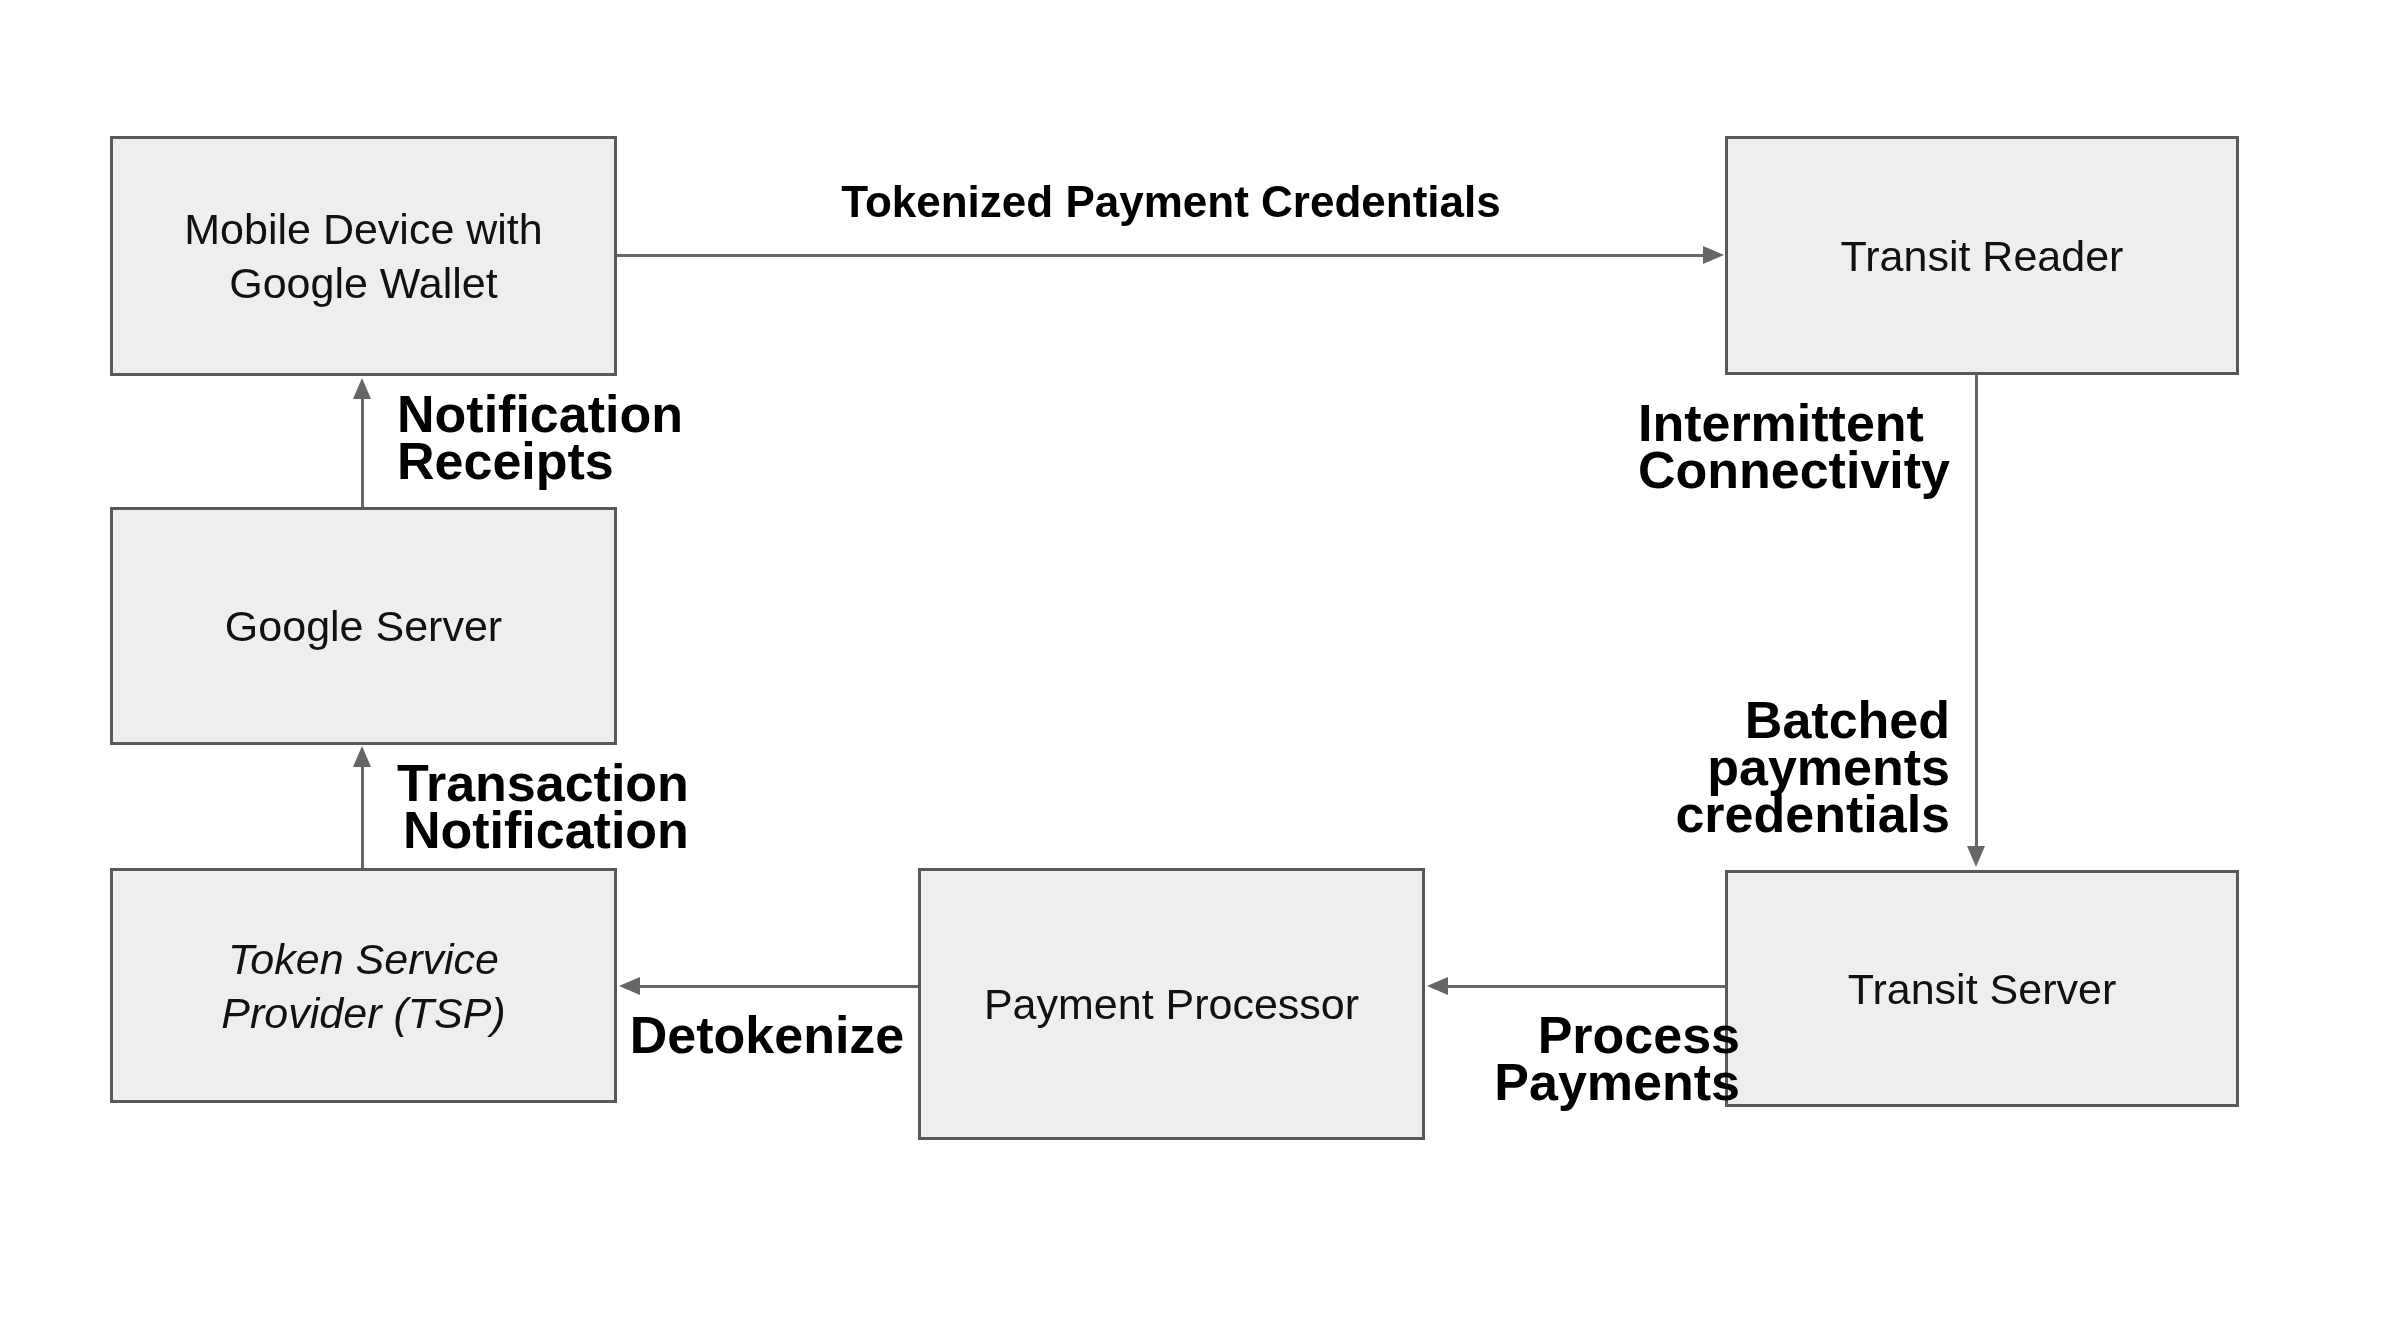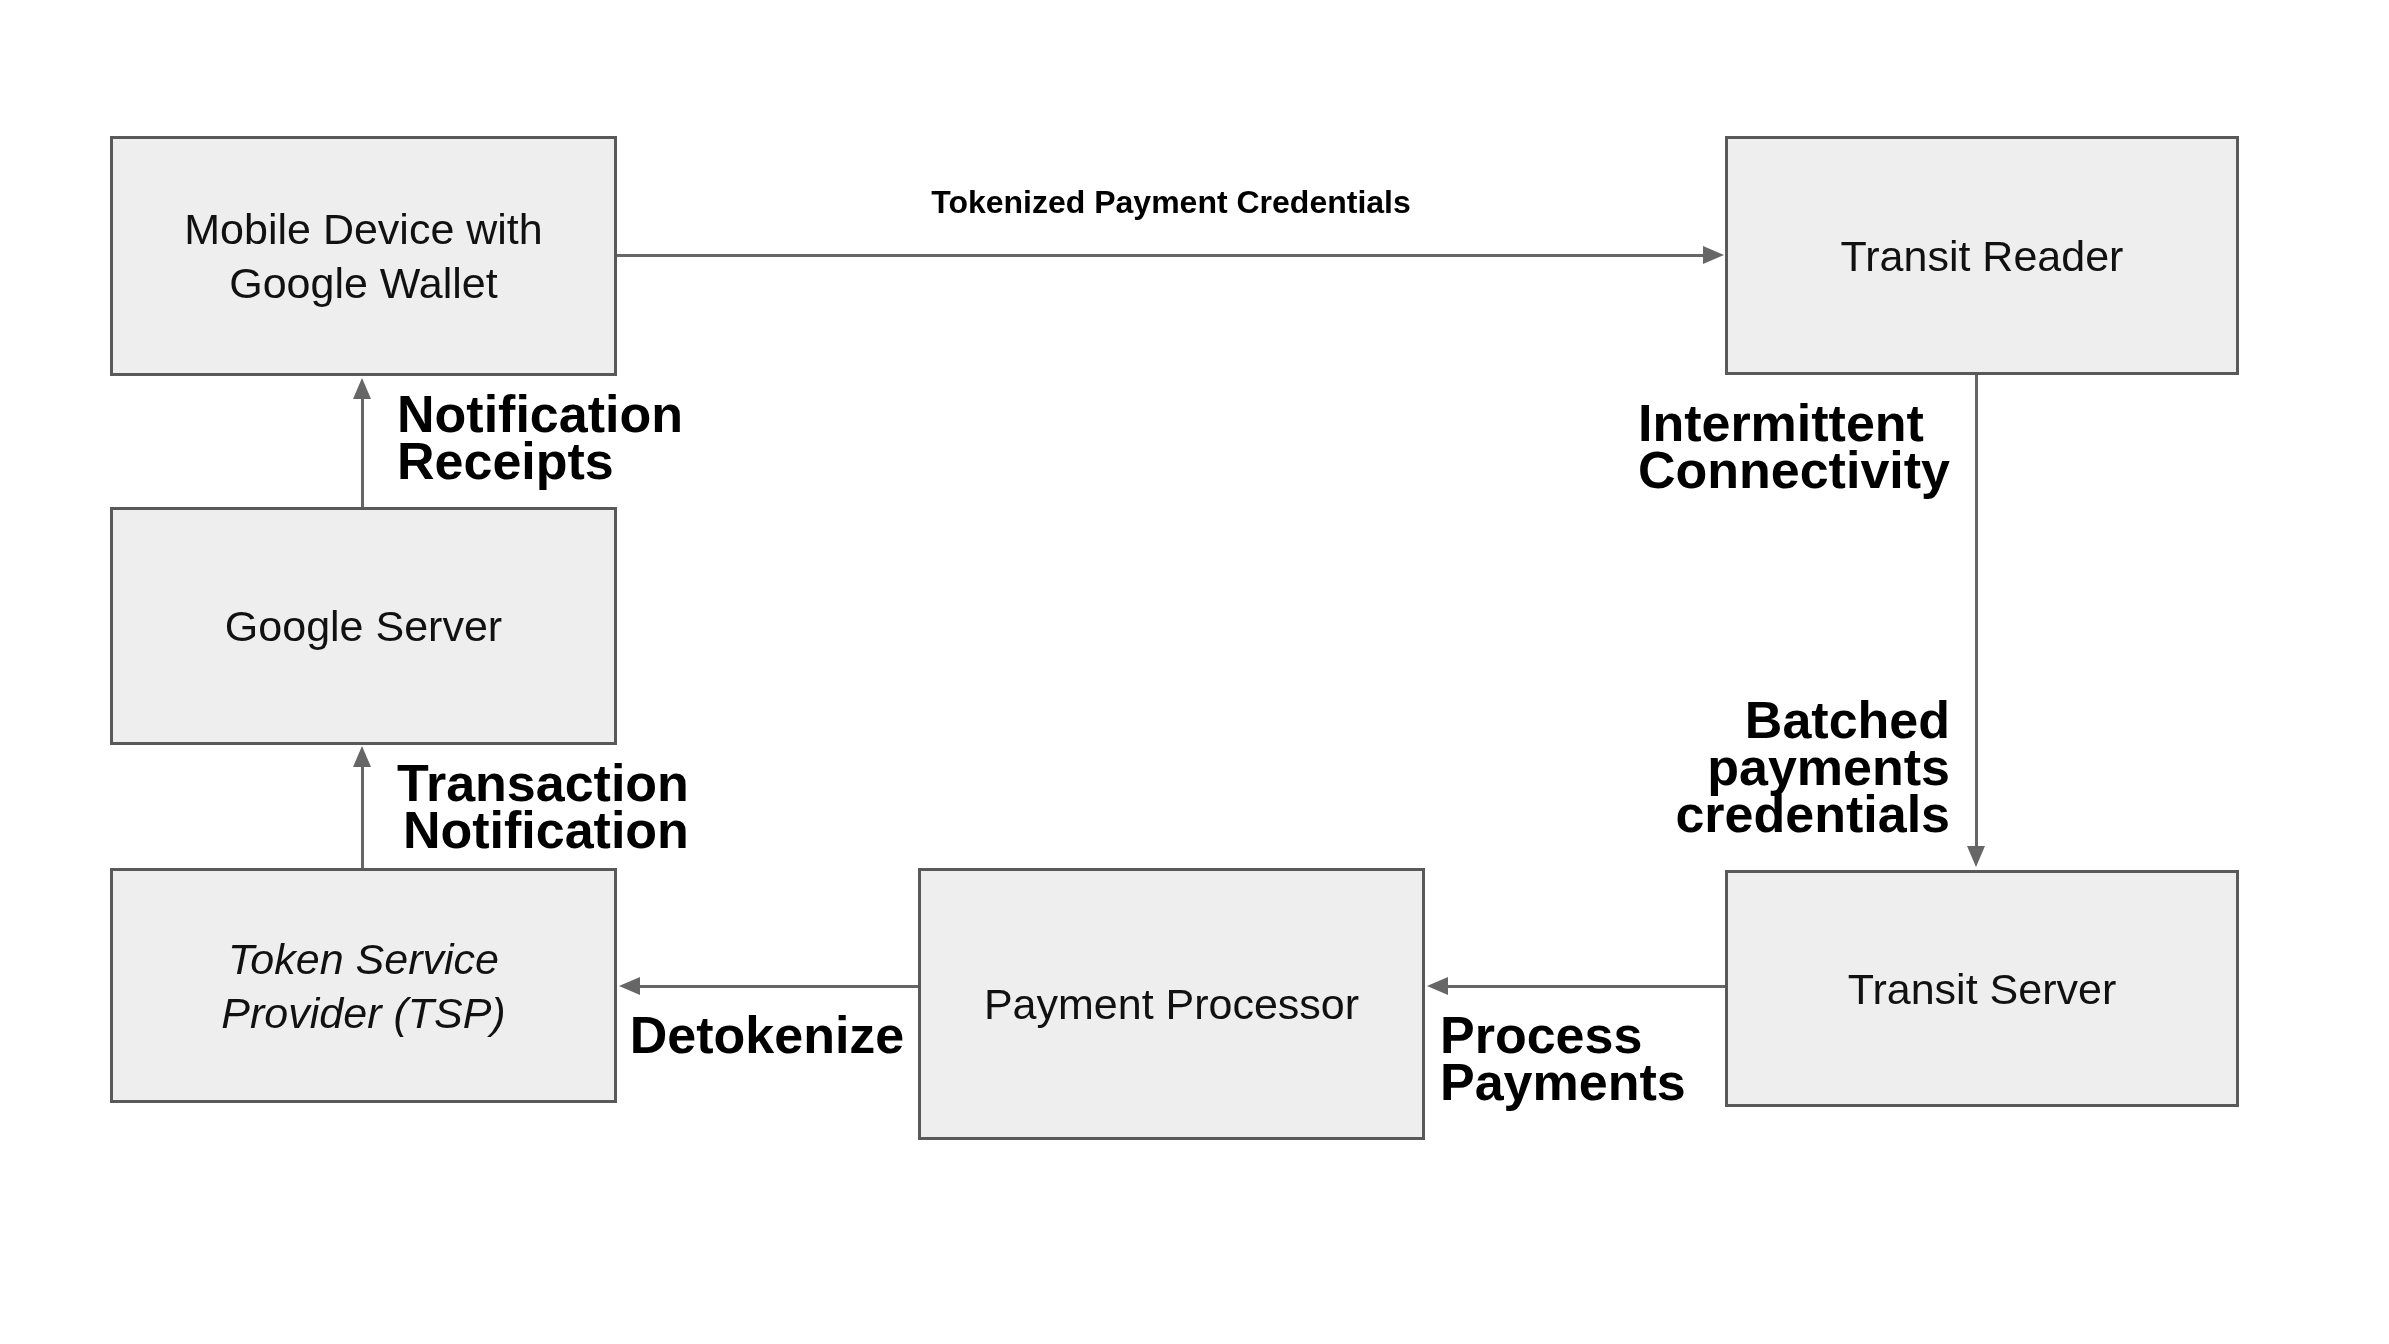--- a/index.html
+++ b/index.html
@@ -108,25 +108,25 @@
     position: absolute;
     font-weight: bold;
     font-size: 52px;
     line-height: 47px;
     color: var(--label-text);
     white-space: pre-line;
   }
   #label-tokenized {
     left: 617px; top: 175px; width: 1108px;
     text-align: center;
-    font-size: 32px; line-height: 54px;
+    font-size: 44px; line-height: 54px;
   }
   #label-intermittent { right: 439px; top: 400px; }
   #label-batched      { right: 439px; top: 697px; text-align: right; }
-  #label-process      { left: 1440px; top: 1012px; width: 300px; text-align: left; }
+  #label-process      { left: 1440px; top: 1012px; width: 300px; text-align: right; }
   #label-detokenize   { left: 617px;  top: 1012px; width: 300px; text-align: center; }
   #label-transaction  { left: 397px;  top: 760px; text-align: right; }
   #label-receipts     { left: 397px;  top: 391px; text-align: left; }
 </style>
 </head>
 <body>
 
 <div class="canvas">
 
   <div class="node" id="node-mobile">

